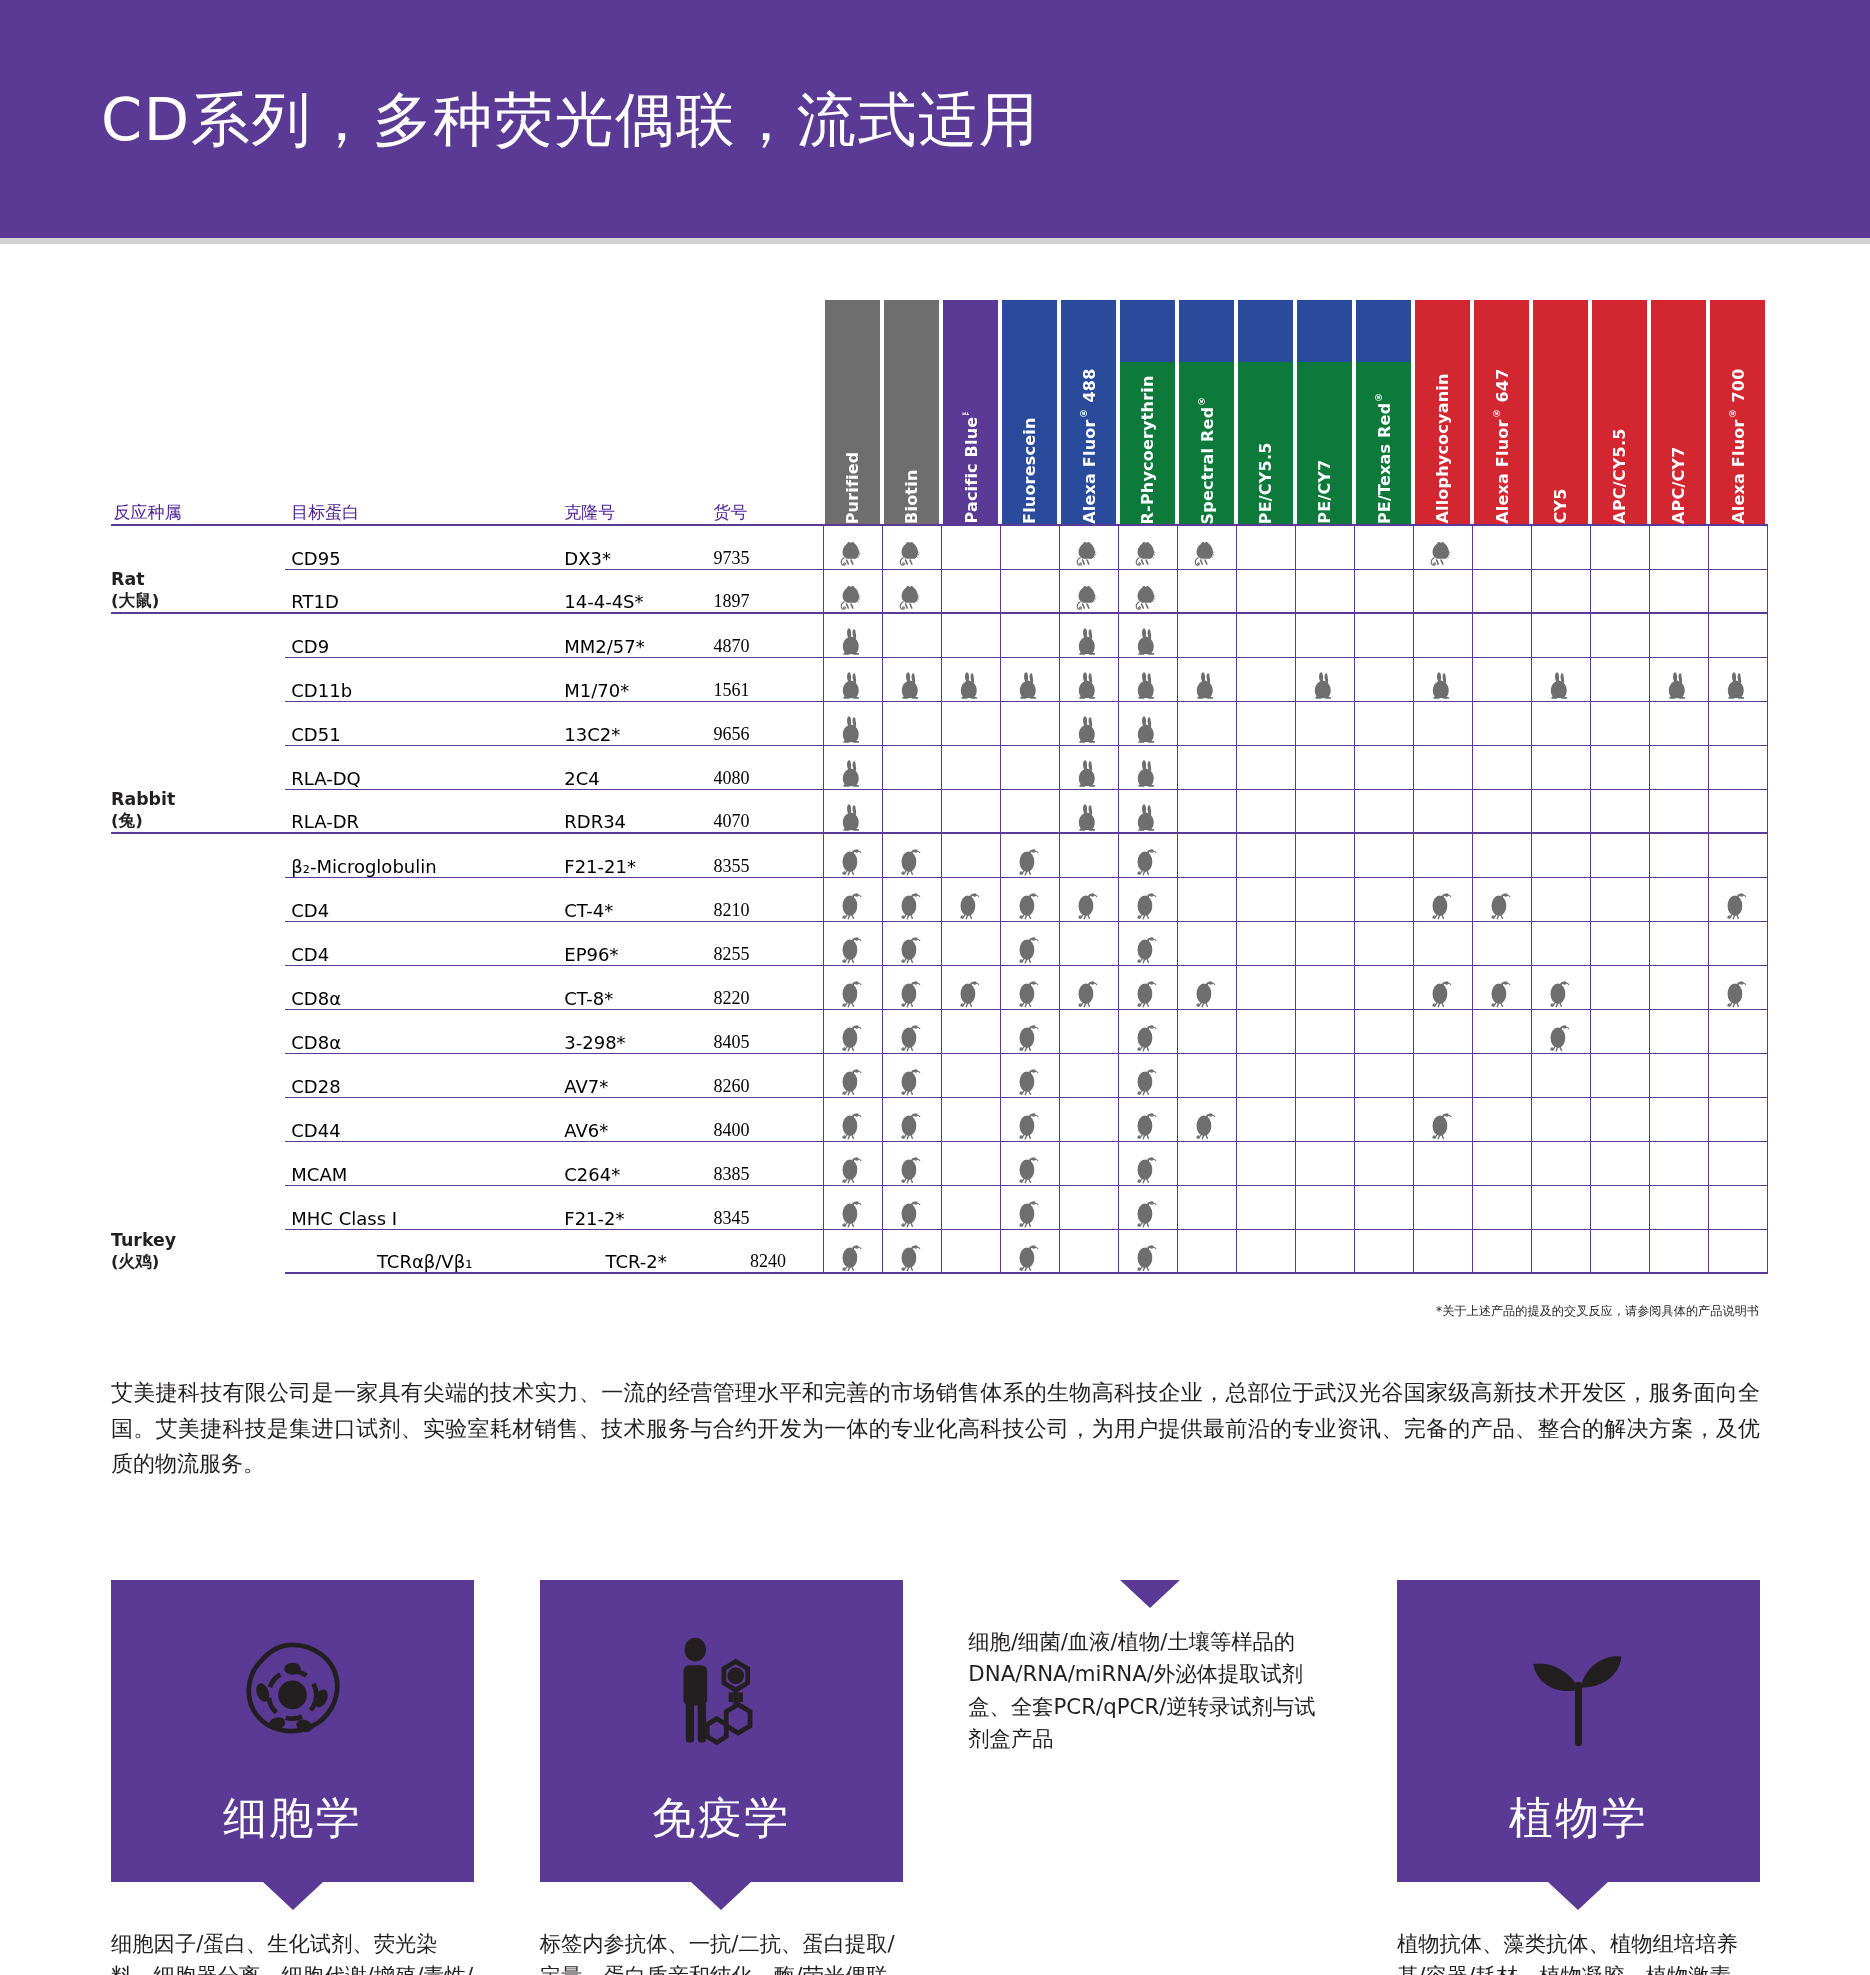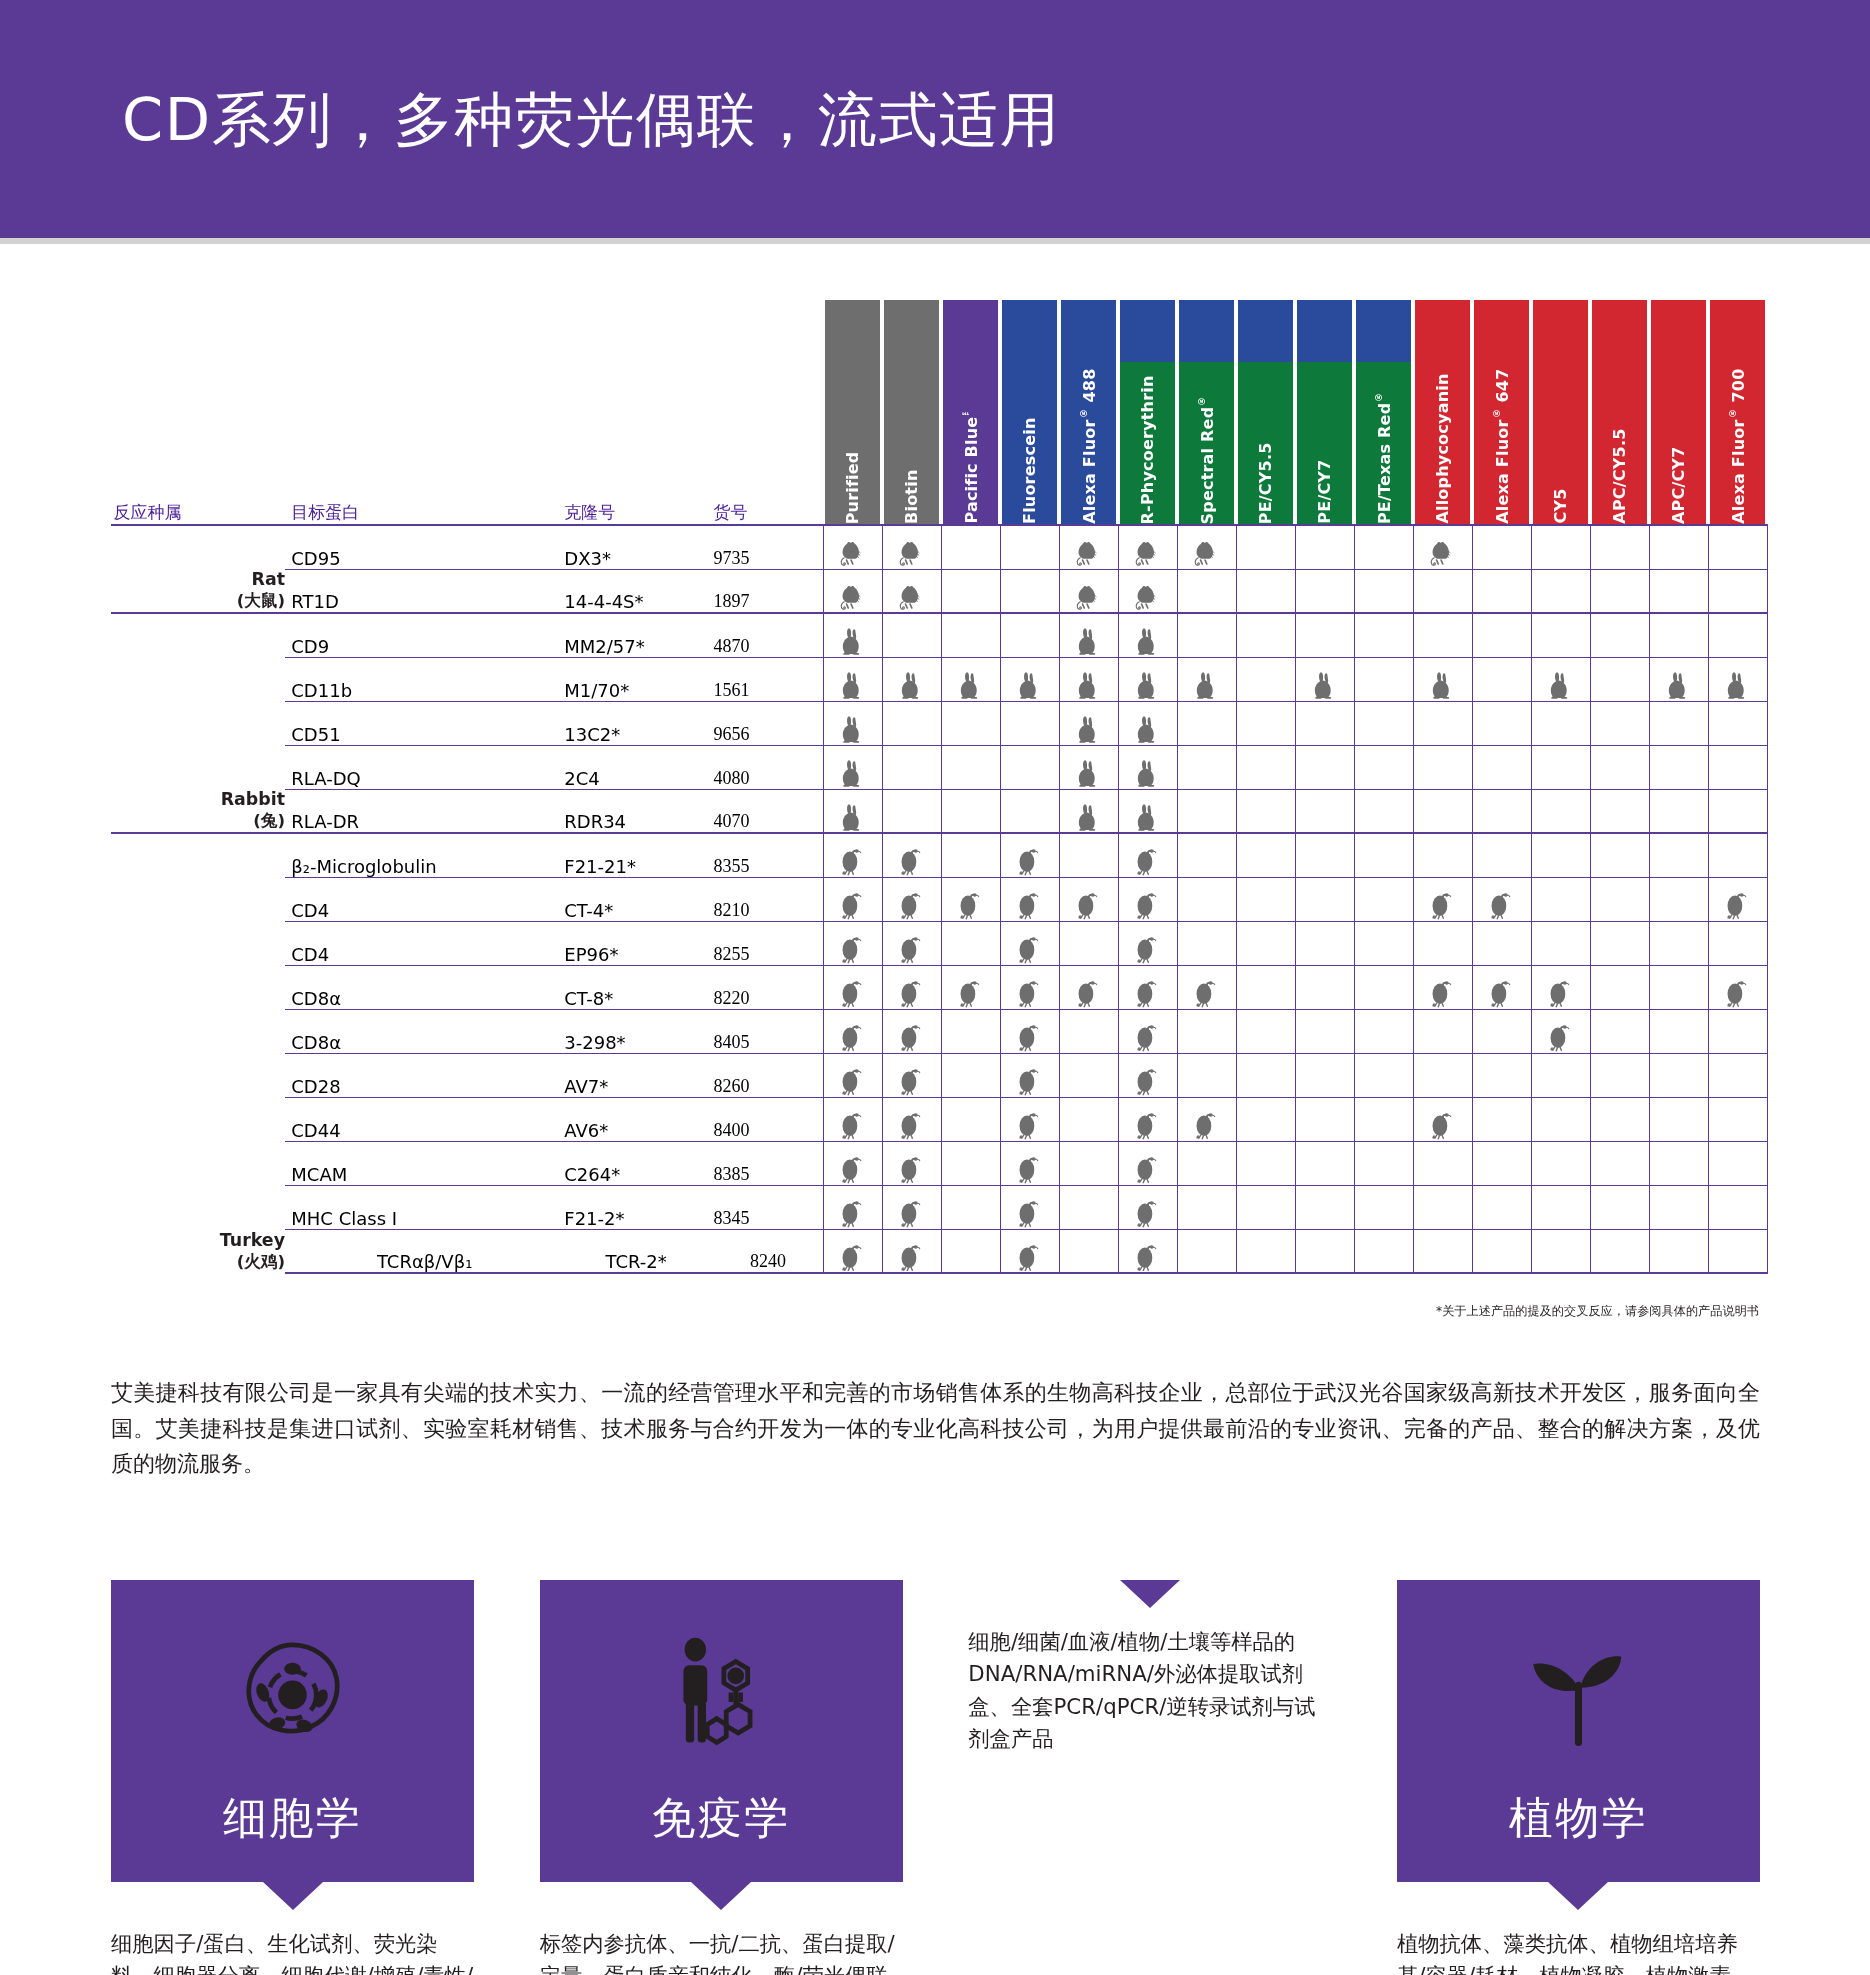--- a/index.html
+++ b/index.html
@@ -11,21 +11,21 @@
     position:relative;
     overflow:hidden;
   }
 
   
   .banner{
     position:absolute; left:0; top:0; width:1870px; height:238px;
     background:#5b3a96;
   }
   .banner-title{
-    position:absolute; left:122px; top:81px;
+    position:absolute; left:101px; top:81px;
     color:#ffffff; font-size:59px; font-weight:400;
     letter-spacing:1.6px; white-space:nowrap;
     font-family:"DejaVu Sans","Liberation Sans",sans-serif;
   }
   .banner-rule{
     position:absolute; left:0; top:238px; width:1870px; height:5.5px;
     background:#d2d2d2;
   }
 
   
@@ -80,21 +80,21 @@
   }
   .lhead.c1{ padding-left:2.4px; }
   .lhead.c2{ padding-left:6.3px; }
   .lhead.c3{ padding-left:6.3px; }
   .lhead.c4{ padding-left:5.5px; }
 
   
   tr.drow td{ height:44px; }
   .species{
     font-size:17.4px; color:#231f20; font-weight:bold; line-height:1.26;
-    padding-left:2.4px; vertical-align:middle; text-align:right;
+    padding-left:2.4px; vertical-align:middle; text-align:left;
     border-top:2px solid #5b3a96;
     font-family:"DejaVu Sans","Liberation Sans",sans-serif;
   }
   .species .cn{ font-weight:bold; font-size:16.6px; display:block; }
 
   .tc{
     font-size:18px; color:#000000; vertical-align:middle; text-align:left;
     border-top:1.2px solid #5b3a96;
     font-family:"DejaVu Sans","Liberation Sans",sans-serif;
     white-space:nowrap;

